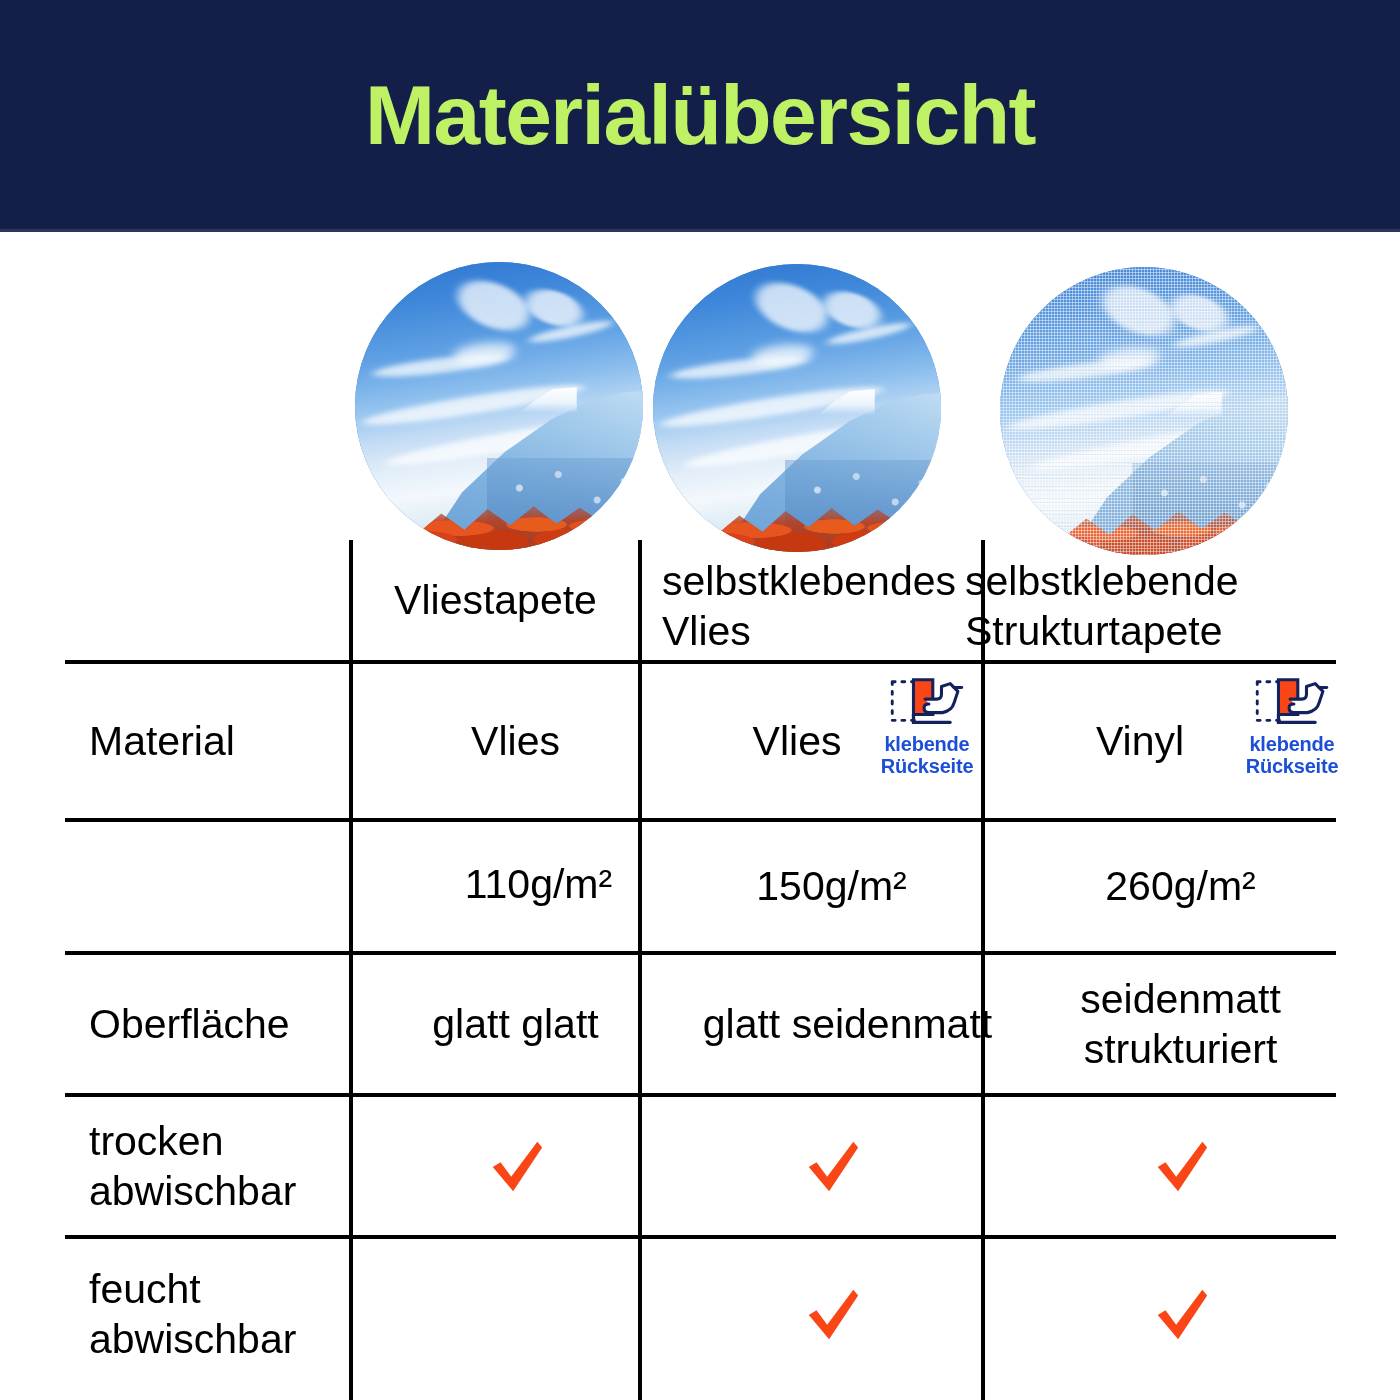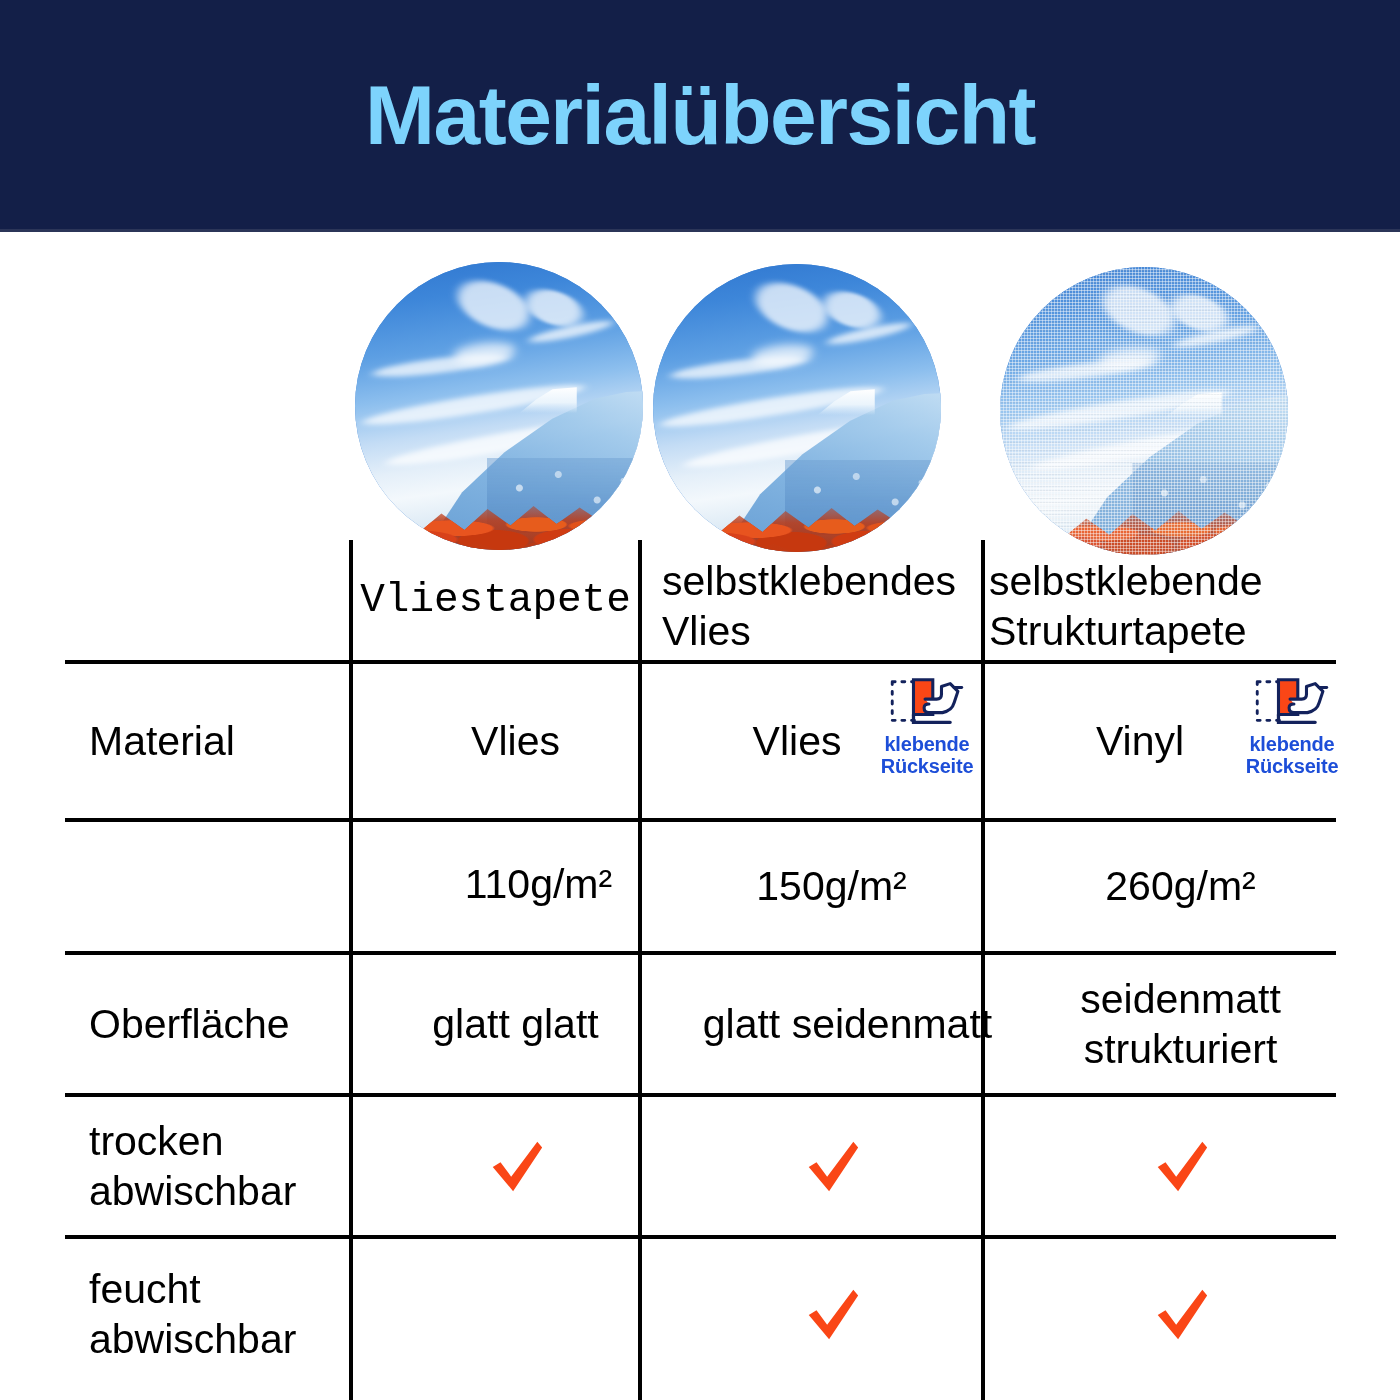--- a/index.html
+++ b/index.html
@@ -24,21 +24,21 @@
     position: absolute;
     left: 0; top: 0;
     width: 1400px;
     height: 229px;
     background: #131f48;
     display: flex;
     align-items: center;
     justify-content: center;
   }
   .header-title {
-    color: #7dd3fc;
+    color: #bef264;
     font-family: "Liberation Sans", sans-serif;
     font-weight: bold;
     font-size: 84px;
     letter-spacing: -1.5px;
     line-height: 1;
     white-space: nowrap;
   }
   .header-rule {
     position: absolute;
     left: 0; top: 229px;
@@ -237,21 +237,20 @@
     justify-content: flex-start;
     text-align: left;
     padding-left: 20px;
     padding-top: 4px;
   }
   .cell.hdr.one-line {
     align-items: center;
     justify-content: center;
     padding-left: 0;
     padding-top: 0;
-    font-family: Liberation Mono, monospace;
   }
 
   
   .check {
     width: 62px;
     height: 62px;
     display: block;
   }
 
   
@@ -345,21 +344,21 @@
     <div class="v-line v3" style="height:860px;"></div>
 
     <div class="h-line" style="top:120px;"></div>
     <div class="h-line" style="top:278px;"></div>
     <div class="h-line" style="top:411px;"></div>
     <div class="h-line" style="top:553px;"></div>
     <div class="h-line" style="top:695px;"></div>
 
     <div class="cell hdr one-line" style="left:288px; top:0; width:285px; height:120px;">Vliestapete</div>
     <div class="cell hdr" style="left:577px; top:12px; width:339px; height:108px;">selbstklebendes Vlies</div>
-    <div class="cell hdr" style="left:904px; top:12px; width:351px; height:108px;">selbstklebende Strukturtapete</div>
+    <div class="cell hdr" style="left:880px; top:12px; width:351px; height:108px;">selbstklebende Strukturtapete</div>
 
     <div class="cell left-label" style="left:0; top:124px; width:284px; height:154px;">Material</div>
     <div class="cell" style="left:288px; top:124px; width:285px; height:154px;">Vlies</div>
     <div class="cell" style="left:577px; top:124px; width:270px; height:154px;">Vlies</div>
     <div class="cell" style="left:920px; top:124px; width:270px; height:154px;">Vinyl</div>
 
     <div class="badge" style="left:806px; top:134px;">
       <svg class="badge-icon" viewBox="0 0 84 58">
 
         <path d="M6 8 L30 8 M6 8 L6 48 M6 48 L30 48" fill="none" stroke="#13225c" stroke-width="3" stroke-linecap="round" stroke-dasharray="3 7"></path>

